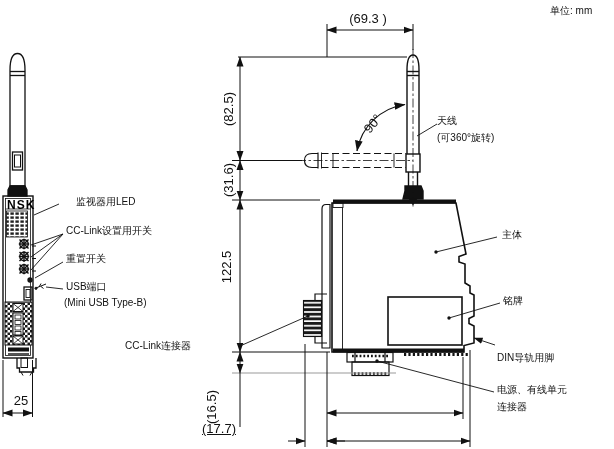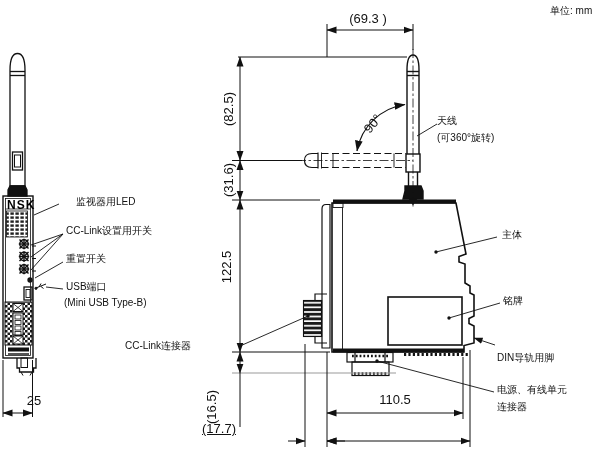--- a/index.html
+++ b/index.html
@@ -223,23 +223,22 @@
 </svg>
 
   <div class="lbl" style="left:550px;top:4px;">单位: mm</div>
 
   <div class="dim" style="left:330px;top:12px;width:76px;">(69.3 )</div>
   <div class="dim rot" style="left:201px;top:102px;width:56px;height:14px;">(82.5)</div>
   <div class="dim rot" style="left:201px;top:173px;width:56px;height:14px;">(31.6)</div>
   <div class="dim rot" style="left:199px;top:260px;width:56px;height:14px;">122.5</div>
   <div class="dim rot" style="left:184px;top:400px;width:56px;height:14px;">(16.5)</div>
   <div class="dim" style="left:185px;top:422px;width:68px;text-decoration:underline;">(17.7)</div>
-  <div class="dim" style="left:355px;top:393px;width:80px;">110.5</div>
   <div class="dim" style="left:357px;top:421px;width:80px;margin-top:40px;">117</div>
-  <div class="dim" style="left:16px;top:394px;width:36px;">25</div>
+  <div class="dim" style="left:3px;top:394px;width:36px;">25</div>
   <div class="dim" style="left:355px;top:117px;width:36px;transform:rotate(-50deg);">90°</div>
 
   <div class="lbl" style="left:437px;top:114px;">天线</div>
   <div class="lbl" style="left:437px;top:131px;">(可360°旋转)</div>
   <div class="lbl" style="left:502px;top:228px;">主体</div>
   <div class="lbl" style="left:503px;top:294px;">铭牌</div>
   <div class="lbl" style="left:497px;top:351px;">DIN导轨用脚</div>
   <div class="lbl" style="left:497px;top:383px;">电源、有线单元</div>
   <div class="lbl" style="left:497px;top:400px;">连接器</div>
   <div class="lbl" style="left:125px;top:339px;">CC-Link连接器</div>

